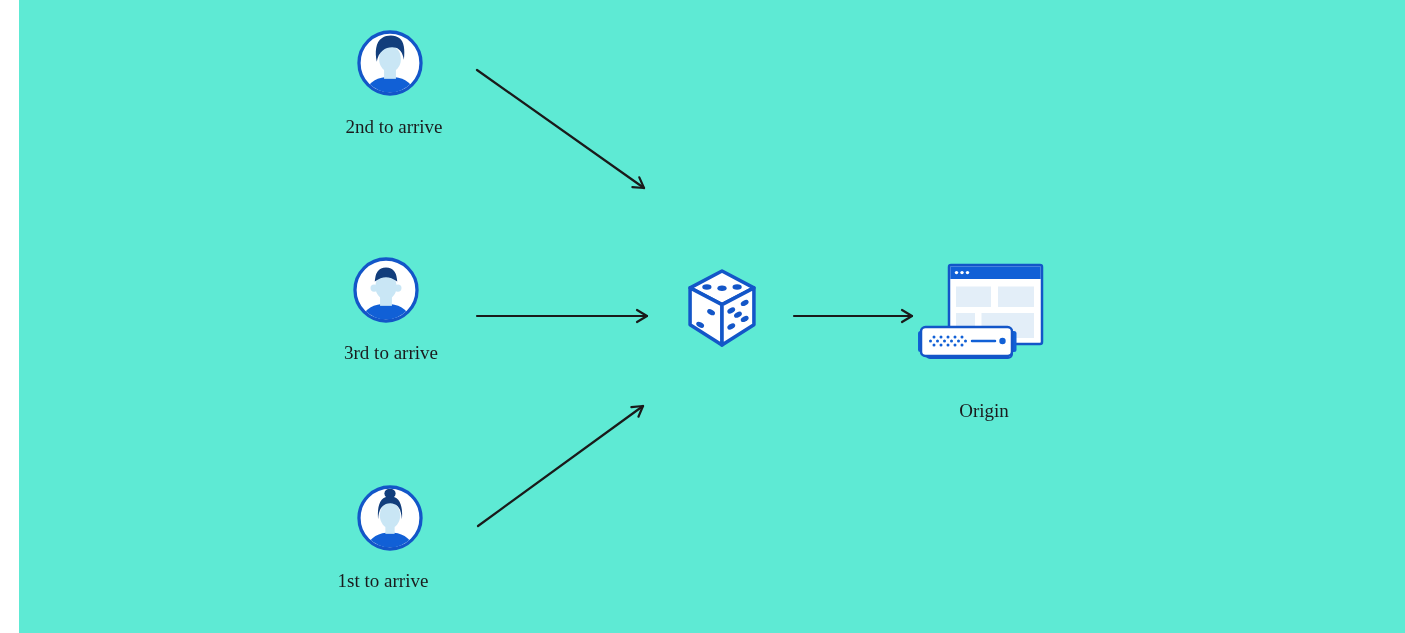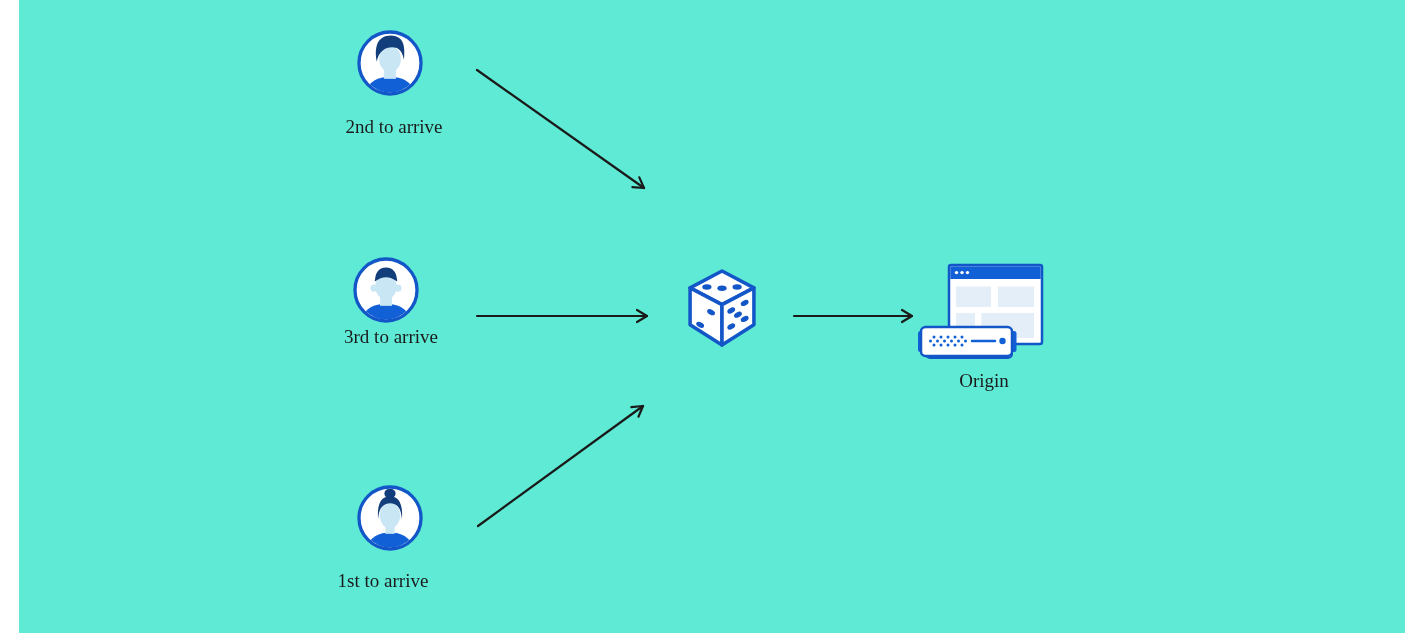--- a/index.html
+++ b/index.html
@@ -68,21 +68,21 @@
     <circle cx="50" cy="50" r="47" fill="#ffffff" stroke="#1356c8" stroke-width="5"></circle>
     <g clip-path="url(#clipB)">
       <path d="M10,102 C14,80 30,71 50,71 C70,71 86,80 90,102 Z" fill="#1160d6"></path>
       <rect x="41" y="52" width="18" height="22" fill="#c9e6f5"></rect>
       <circle cx="32" cy="47" r="5.5" fill="#c9e6f5"></circle>
       <circle cx="68" cy="47" r="5.5" fill="#c9e6f5"></circle>
       <ellipse cx="50" cy="45" rx="16" ry="19.5" fill="#c9e6f5"></ellipse>
       <path d="M33,40 Q33,16 50,16 Q67,16 67,40 L67,37 Q58,30.5 50,30.5 Q42,30.5 33,37 Z" fill="#123e7c"></path>
     </g>
   </svg>
-  <div class="label" style="left:292px;top:326px;width:160px">3rd to arrive</div>
+  <div class="label" style="left:292px;top:342px;width:160px">3rd to arrive</div>
 
   <svg class="abs" style="left:338px;top:485px" width="66" height="66" viewBox="0 0 100 100">
     <defs>
         <clipPath id="clipC">
           <circle cx="50" cy="50" r="44.5"></circle>
         </clipPath>
       </defs>
     <circle cx="50" cy="50" r="47" fill="#ffffff" stroke="#1356c8" stroke-width="5"></circle>
     <g clip-path="url(#clipC)">
       <path d="M12,102 C16,80 32,72 50,72 C68,72 84,80 88,102 Z" fill="#1160d6"></path>
@@ -149,15 +149,15 @@
         <circle cx="20" cy="83" r="1.5"></circle>
           <circle cx="27" cy="83" r="1.5"></circle>
           <circle cx="34" cy="83" r="1.5"></circle>
           <circle cx="41" cy="83" r="1.5"></circle>
           <circle cx="48" cy="83" r="1.5"></circle>
       </g>
       <line x1="58" y1="79" x2="81" y2="79" stroke="#1160d6" stroke-width="2.5" stroke-linecap="round"></line>
       <circle cx="88.5" cy="79" r="3.2" fill="#1160d6"></circle>
     </g>
   </svg>
-  <div class="label" style="left:885px;top:370px;width:160px">Origin</div>
+  <div class="label" style="left:885px;top:400px;width:160px">Origin</div>
 
 </div>
 
 </body></html>

